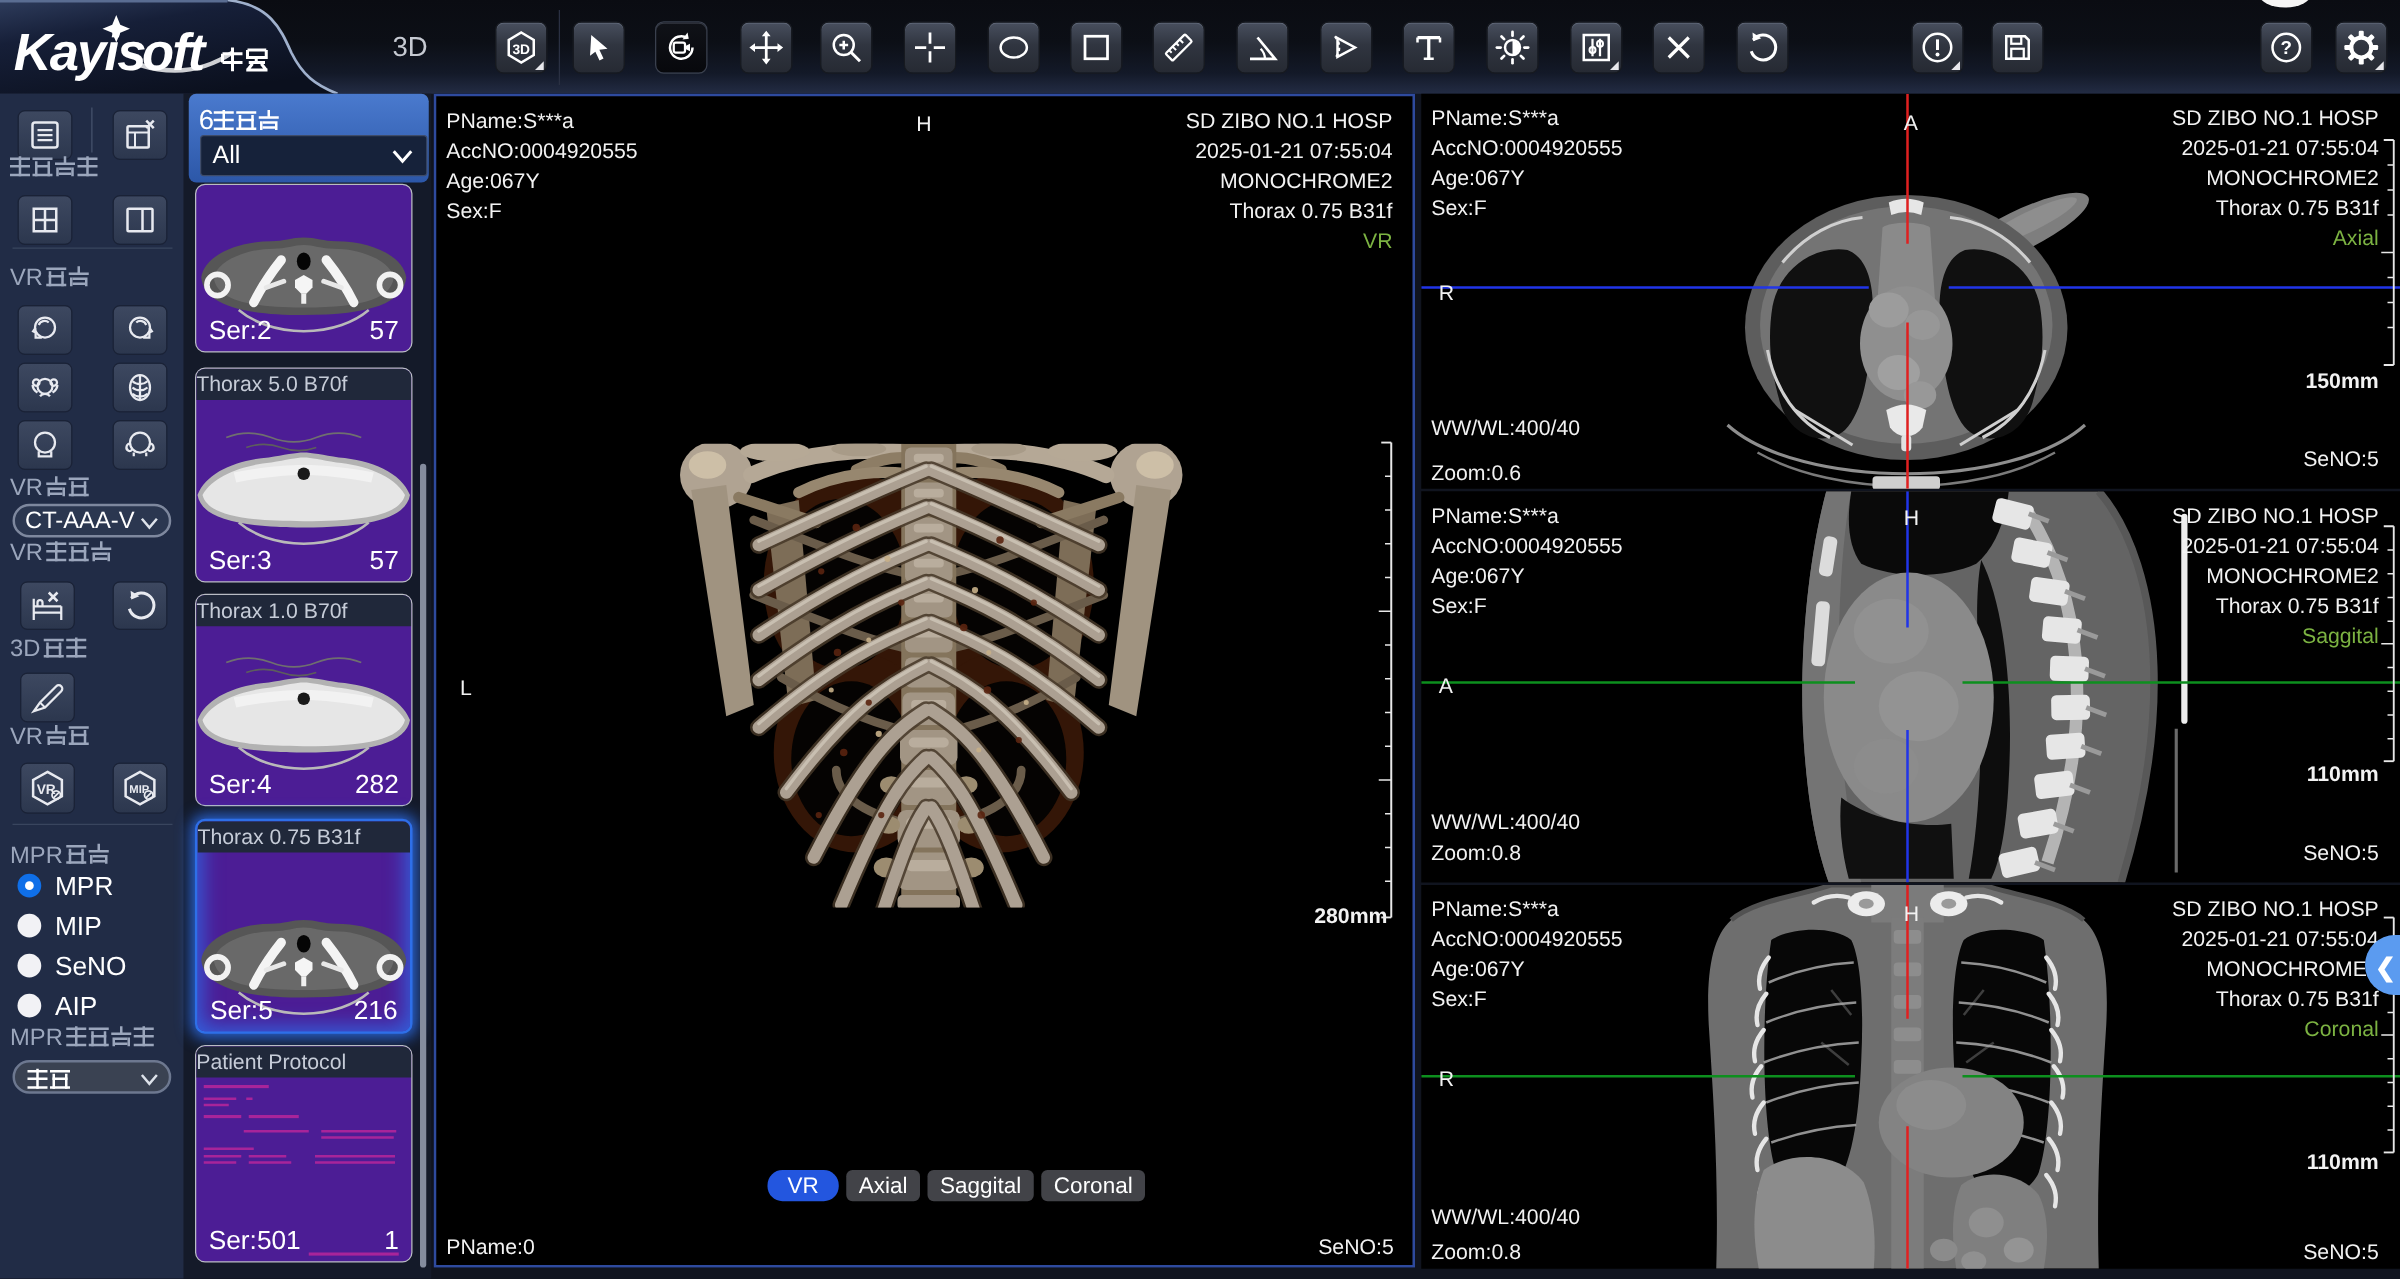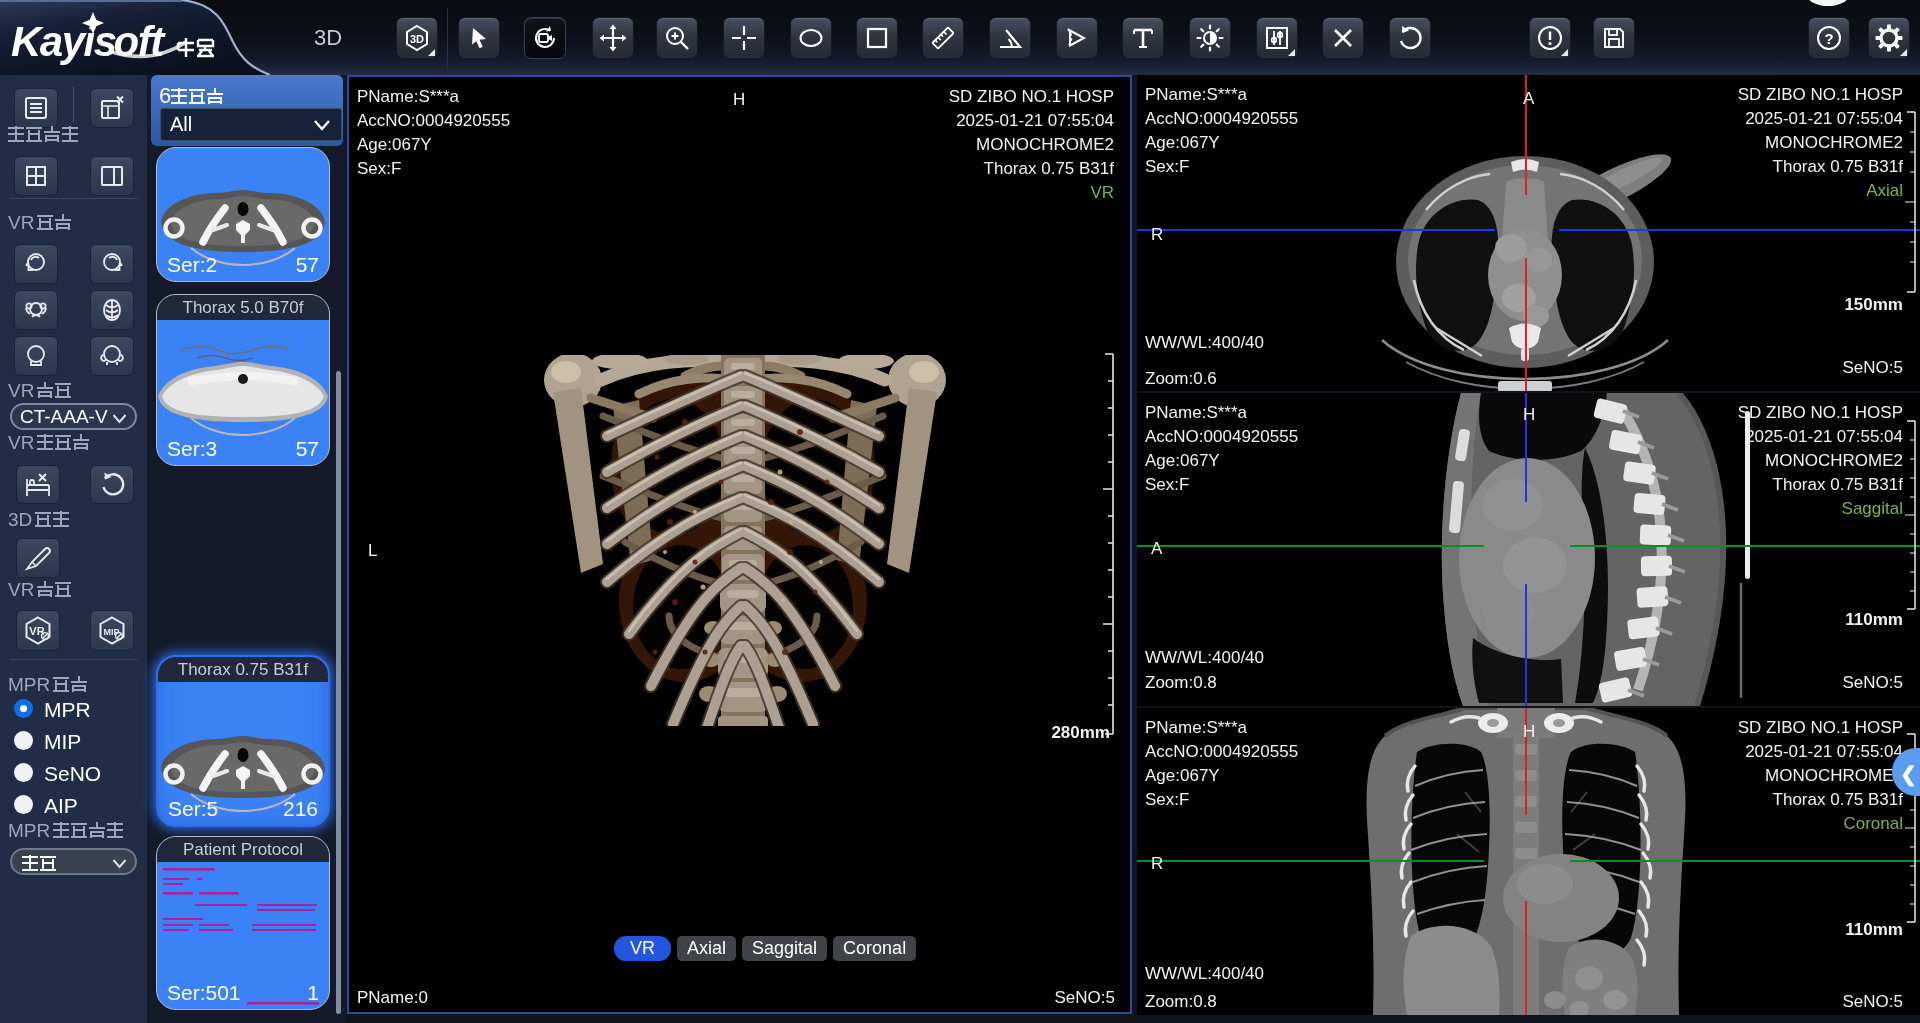--- a/index.html
+++ b/index.html
@@ -41,22 +41,22 @@
 .drop{position:absolute;border:2px solid #7e889e;border-radius:14px;color:#fff;font-size:19px;display:flex;align-items:center}
 .radio{position:absolute;width:19px;height:19px;border-radius:50%;background:#f2f2f5}
 .radio.sel{background:#0f6fe8}
 .radio.sel:after{content:"";position:absolute;left:6px;top:6px;width:7px;height:7px;border-radius:50%;background:#fff}
 .rlabel{position:absolute;color:#fff;font-size:21px}
 
 #thumbs{position:absolute;left:147px;top:75px;width:198px;height:948px;background:#141a29}
 #serhead{position:absolute;left:4px;top:0px;width:192px;height:71px;border-radius:6px;background:linear-gradient(180deg,#4a7ace 0%,#2c57a8 100%)}
 #serhead .t{position:absolute;left:8px;top:8px;color:#fff;font-size:21px}
 #allsel{position:absolute;left:9px;top:33px;width:182px;height:33px;background:#16223a;border:1px solid #3e4c6a;border-radius:3px;color:#fff;font-size:20px;line-height:31px;padding-left:9px}
-.thumb{position:absolute;left:9px;width:174px;background:#3b82f6;border:1px solid #b9bcc4;border-radius:20px;overflow:hidden}
-.thumb .title{position:absolute;left:0;right:0;top:0;height:25px;background:#20283a;color:#c6ccd8;font-size:17px;text-align:center;line-height:25px}
+.thumb{position:absolute;left:9px;width:174px;background:#4c1d95;border:1px solid #b9bcc4;border-radius:8px;overflow:hidden}
+.thumb .title{position:absolute;left:0;right:0;top:0;height:25px;background:#20283a;color:#c6ccd8;font-size:17px;line-height:25px}
 .thumb .ser{position:absolute;left:10px;bottom:4px;color:#fff;font-size:21px}
 .thumb .cnt{position:absolute;right:10px;bottom:4px;color:#fff;font-size:21px}
 .thumb.sel{border:2px solid #2e6fe8;box-shadow:0 0 12px 3px rgba(45,110,235,.9), inset 0 0 16px 4px rgba(45,110,235,.8)}
 #tscroll{position:absolute;left:189px;top:296px;width:5px;height:643px;background:#848c9e;border-radius:3px}
 
 #mainview{position:absolute;left:347px;top:75px;width:785px;height:939px;background:#000;border:2px solid #2e4a9e}
 .pan{position:absolute;left:1137px;width:783px;background:#000;overflow:hidden}
 .ovl{position:absolute;color:#f2f2f2;font-size:17px;white-space:nowrap}
 .ovl.r{text-align:right}
 .ovl.g{color:#7cb342}
@@ -415,20 +415,28 @@
         </svg>
     <div class="ser">Ser:2</div><div class="cnt">57</div>
   </div>
   <div class="thumb" style="top:219px;height:172px">
     <div class="title">Thorax 5.0 B70f</div>
     <svg width="172" height="145" viewBox="0 0 172 145" style="position:absolute;top:25px">
           <use href="#blurslice" transform="translate(0,14)"></use>
         </svg>
     <div class="ser">Ser:3</div>
         <div class="cnt">57</div>
+  </div>
+  <div class="thumb" style="top:400px;height:170px">
+    <div class="title">Thorax 1.0 B70f</div>
+    <svg width="172" height="143" viewBox="0 0 172 143" style="position:absolute;top:25px">
+          <use href="#blurslice" transform="translate(0,13)"></use>
+        </svg>
+    <div class="ser">Ser:4</div>
+        <div class="cnt">282</div>
   </div>
   <div class="thumb sel" style="top:580px;height:172px">
     <div class="title">Thorax 0.75 B31f</div>
     <svg width="170" height="145" viewBox="0 0 170 145" style="position:absolute;top:25px">
           <use href="#axslice" transform="translate(-1,26)"></use>
         </svg>
     <div class="ser">Ser:5</div>
         <div class="cnt">216</div>
   </div>
   <div class="thumb" style="top:761px;height:174px">

